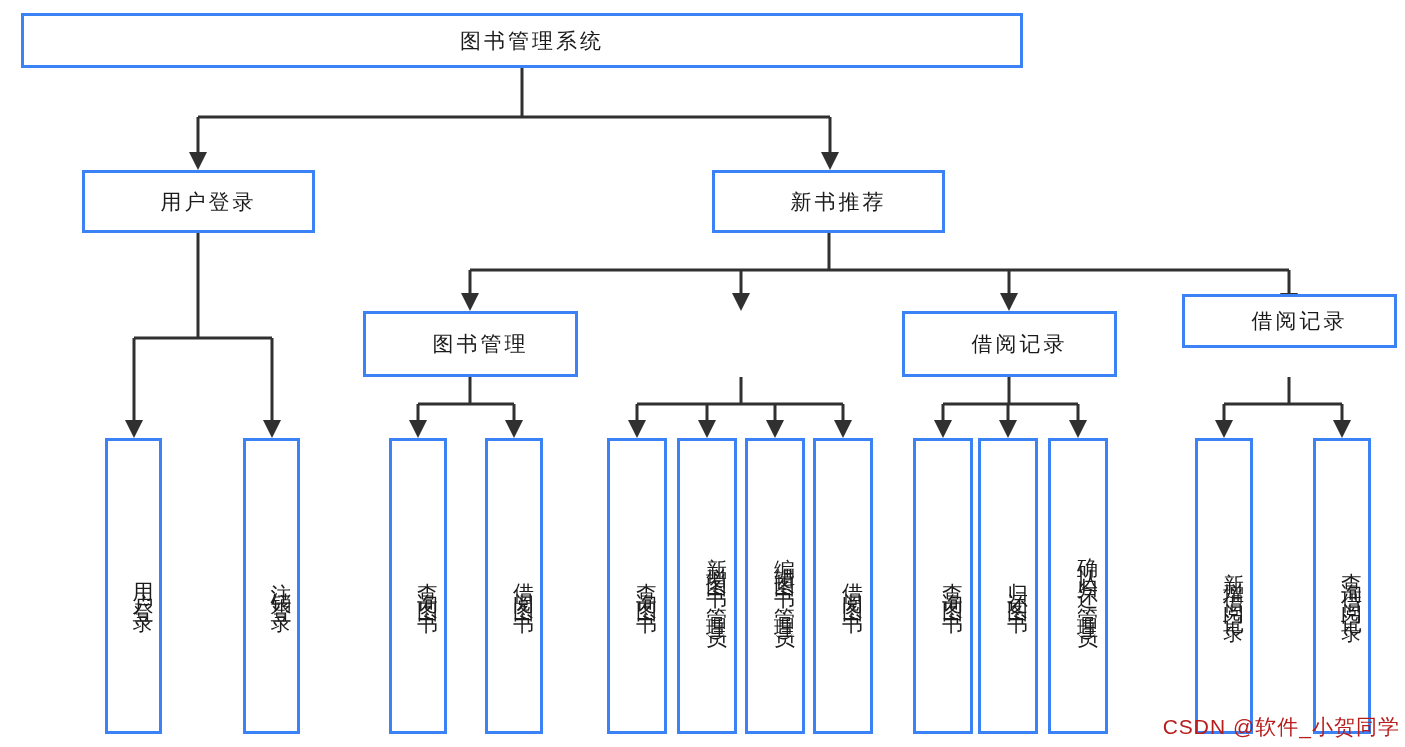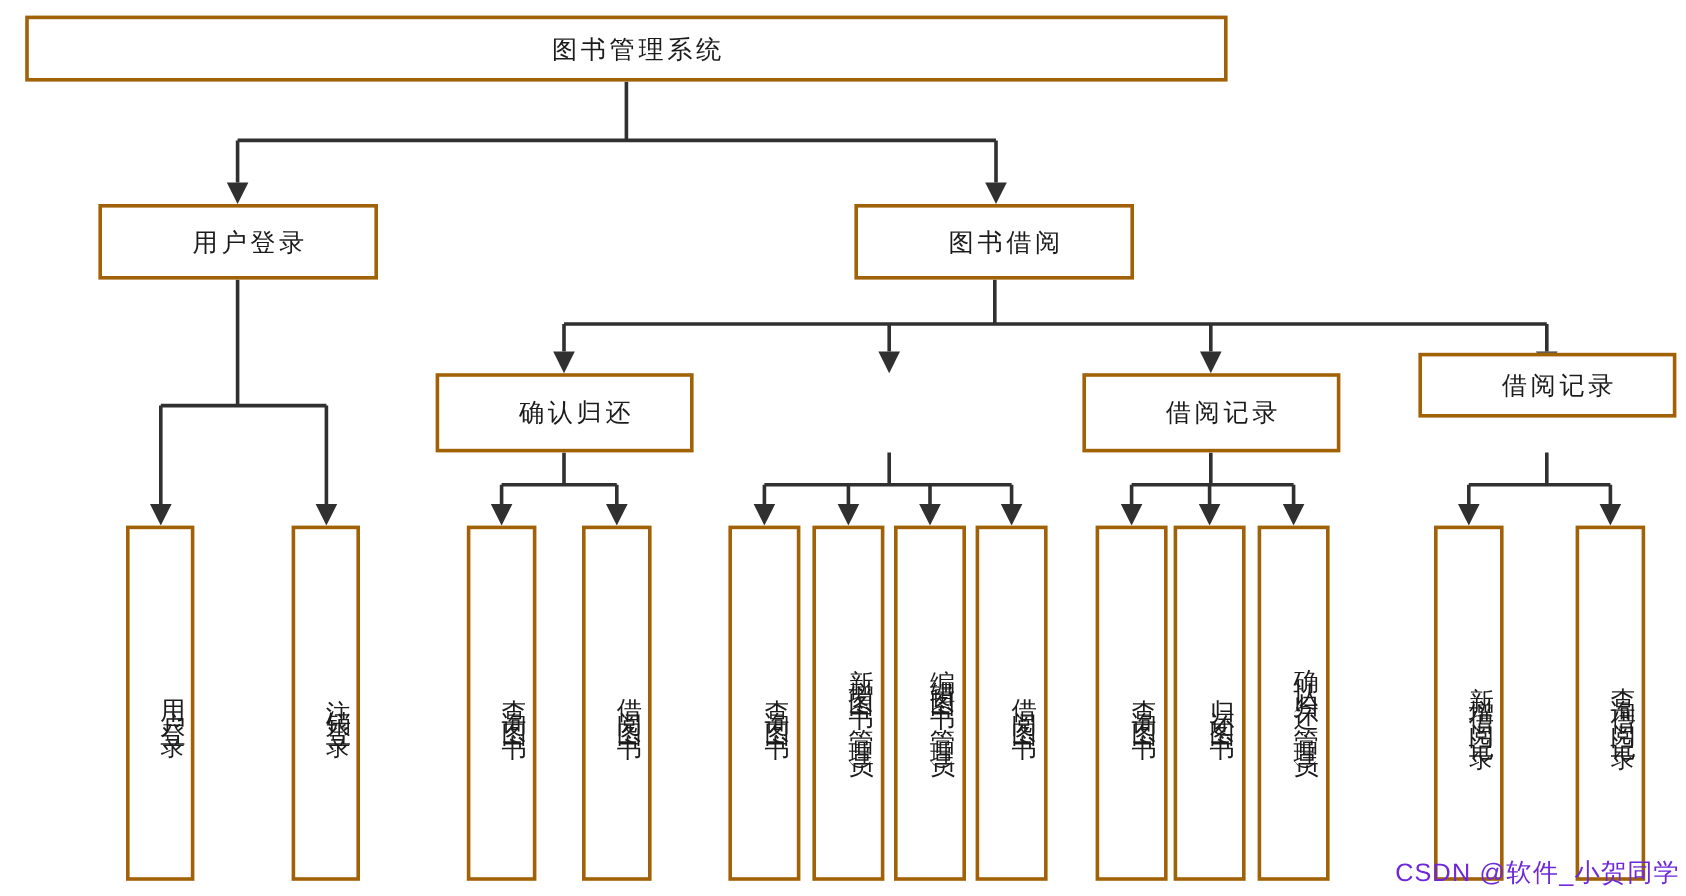--- a/index.html
+++ b/index.html
@@ -16,21 +16,21 @@
   }
   .connectors path{
     fill:none;stroke:#303030;stroke-width:3;
   }
   .connectors polygon{
     fill:#303030;stroke:none;
   }
   .node{
     position:absolute;
     box-sizing:border-box;
-    border:3px solid #a16207;
+    border:3px solid #3b82f6;
     background:#ffffff;
     display:flex;align-items:center;justify-content:center;
     color:#1b1b1b;
     padding-left:20px;
   }
   .node.h .lbl{
     font-size:21px;
     letter-spacing:3px;
     white-space:nowrap;
   }
@@ -38,21 +38,21 @@
     writing-mode:vertical-rl;
     text-orientation:mixed;
     font-size:21px;
     letter-spacing:10px;
     line-height:1;
   }
   .watermark{
     position:absolute;
     right:5px;bottom:6px;
     font-size:21px;
-    color:#6d28d9;
+    color:#b91c1c;
     letter-spacing:1px;
     white-space:nowrap;
   }
 </style>
 </head>
 <body>
 
 <div class="canvas">
 
   <svg class="connectors" viewBox="0 0 1405 747" xmlns="http://www.w3.org/2000/svg">
@@ -92,25 +92,25 @@
   </svg>
 
   <div class="node h" style="left:21px;top:13px;width:1002px;height:55px">
     <span class="lbl">图书管理系统</span>
   </div>
 
   <div class="node h" style="left:82px;top:170px;width:233px;height:63px">
     <span class="lbl">用户登录</span>
   </div>
   <div class="node h" style="left:712px;top:170px;width:233px;height:63px">
-    <span class="lbl">图书借阅</span>
+    <span class="lbl">新书推荐</span>
   </div>
 
   <div class="node h" style="left:363px;top:311px;width:215px;height:66px">
-    <span class="lbl">确认归还</span>
+    <span class="lbl">图书管理</span>
   </div>
   <div class="node h" style="left:902px;top:311px;width:215px;height:66px">
     <span class="lbl">借阅记录</span>
   </div>
   <div class="node h" style="left:1182px;top:294px;width:215px;height:54px">
     <span class="lbl">借阅记录</span>
   </div>
 
   <div class="node v" style="left:105px;top:438px;width:57px;height:296px">
     <span class="lbl">用户登录</span>

